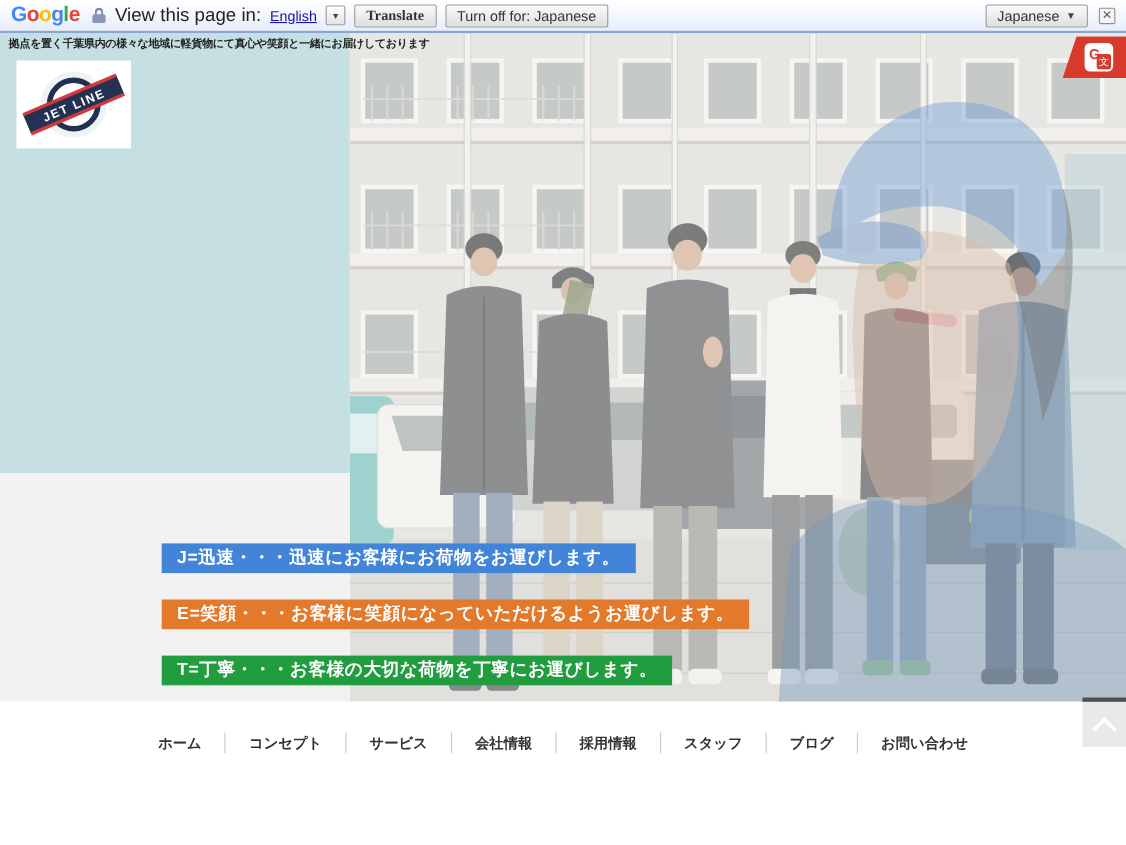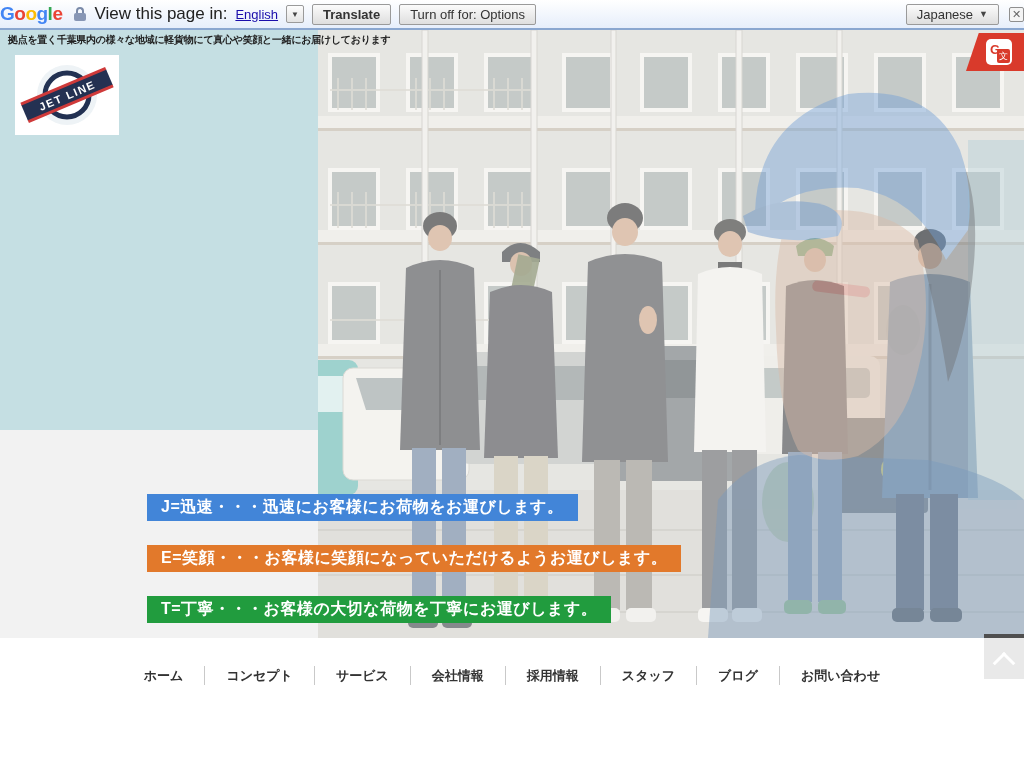--- a/index.html
+++ b/index.html
@@ -3,34 +3,34 @@
 <meta charset="utf-8">
 <style>
   * { margin:0; padding:0; box-sizing:border-box; }
   html,body { width:1024px; height:768px; overflow:hidden; background:#fff;
     font-family:"Liberation Sans","DejaVu Sans",sans-serif; }
   #stage { position:relative; width:1024px; height:768px; background:#fff; }
 
   
   .gt-bar { position:absolute; left:0; top:0; width:1024px; height:30px; z-index:10;
     background:linear-gradient(#ffffff,#e6eefb); border-bottom:2px solid #8aa7d0;
-    display:flex; align-items:center; padding:0 0; gap:8px; }
+    display:flex; align-items:center; padding:0 10px; gap:8px; }
   .gt-logo { font-size:19px; font-weight:bold; letter-spacing:-0.5px; margin-right:4px; }
   .gt-lock { width:12px; height:14px; position:relative; display:inline-block; }
   .gt-lock .shackle { position:absolute; left:2px; top:0; width:8px; height:8px;
     border:2px solid #7a8aa8; border-bottom:none; border-radius:5px 5px 0 0; }
   .gt-lock .bodyp { position:absolute; left:0; top:6px; width:12px; height:8px;
     background:#8796b5; border-radius:2px; }
   .gt-label { font-size:17px; color:#222; }
   .gt-lang { font-size:13px; color:#1a0dab; text-decoration:underline; cursor:pointer; }
   .gt-mini { width:18px; height:18px; border:1px solid #9a9a9a; background:linear-gradient(#fdfdfd,#e3e3e3);
     border-radius:2px; font-size:8px; color:#444; display:flex; align-items:center; justify-content:center; cursor:pointer; }
   .gt-btn { height:21px; border:1px solid #9a9a9a; background:linear-gradient(#fbfbfb,#dedede);
     border-radius:2px; font-size:13px; color:#333; padding:0 10px; display:flex; align-items:center; cursor:pointer; }
-  .gt-btn.bold { font-weight:bold; }
+  .gt-btn.bold { font-weight:bold;font-family:Liberation Serif, serif; }
   .gt-right { margin-left:auto; display:flex; align-items:center; gap:10px; }
   .gt-btn .caret { font-size:9px; margin-left:6px; color:#444; }
   .gt-close { width:15px; height:15px; border:1px solid #8f8f8f; background:#f4f4f4; color:#666;
     font-size:11px; line-height:13px; text-align:center; border-radius:2px; cursor:pointer; }
 
   
   .left-panel { position:absolute; left:0; top:30px; width:318px; height:400px; background:#c5dfe3; z-index:1; }
   .left-lower { position:absolute; left:0; top:430px; width:318px; height:208px; background:#f2f2f2; z-index:1; }
   .tagline { position:absolute; left:8px; top:33px; z-index:5; font-size:10px; font-weight:bold;
     color:#222; letter-spacing:-0.3px; white-space:nowrap; }
@@ -82,21 +82,21 @@
     <span class="gt-lock">
         <span class="shackle"></span>
         <span class="bodyp"></span>
       </span>
     <span class="gt-label">View this page in:</span>
     <a class="gt-lang">English</a>
     <span class="gt-mini">
         <span>▼</span>
       </span>
     <button class="gt-btn bold">Translate</button>
-    <button class="gt-btn">Turn off for: Options</button>
+    <button class="gt-btn">Turn off for: Japanese</button>
     <span class="gt-right">
       <button class="gt-btn">
           <span>Japanese</span>
           <span class="caret">▼</span>
         </button>
       <span class="gt-close">✕</span>
     </span>
   </div>
 
   <div class="left-panel"></div>

